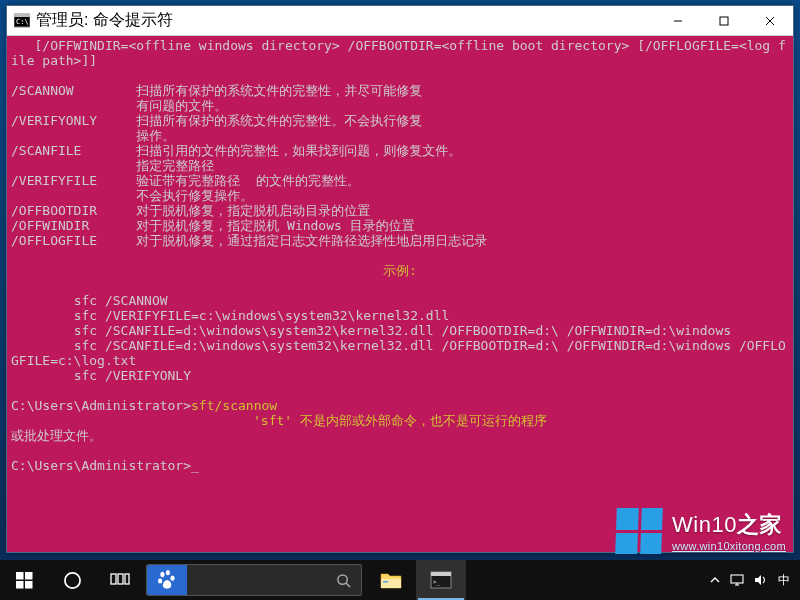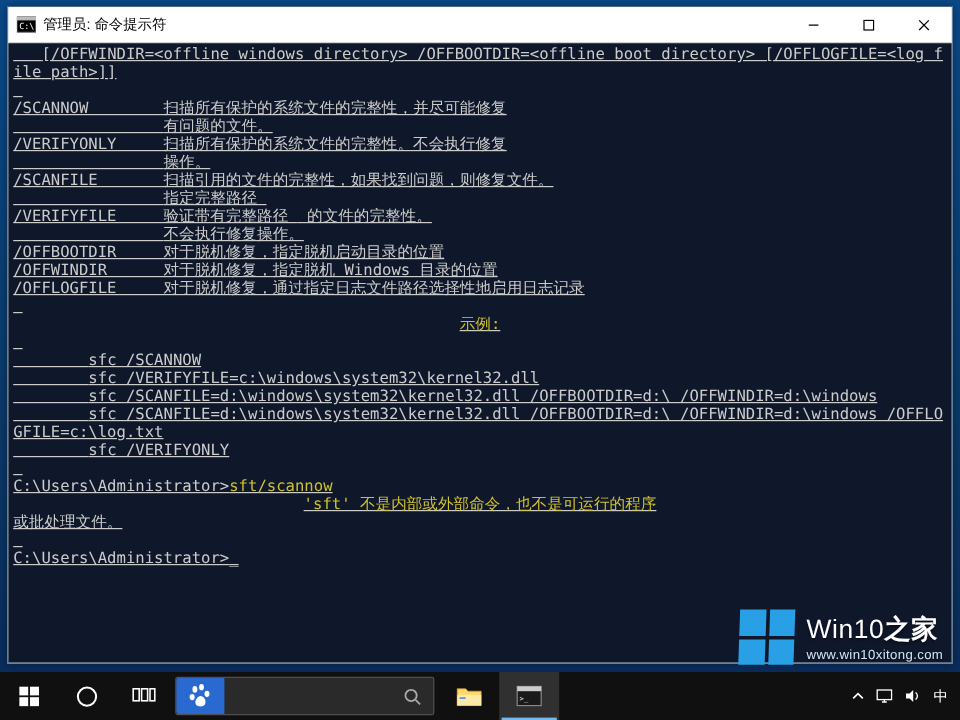--- a/index.html
+++ b/index.html
@@ -44,49 +44,48 @@
       margin-right: 6px;
       display: inline-flex;
       align-items: center;
       justify-content: center;
     }
     .titlebar-icon svg {
       width: 16px;
       height: 16px;
     }
     .titlebar-title {
-      font-size: 12px;
+      font-size: 16px;
       color: #000;
       flex: 0 0 auto;
     }
     .titlebar-spacer {
       flex: 1;
     }
     .titlebar-btn {
       width: 46px;
       height: 30px;
       display: flex;
       align-items: center;
       justify-content: center;
       font-size: 12px;
       color: #000;
     }
     .console {
       width: 100%;
       height: calc(100% - 30px);
-      background: #0f172a;
+      background: #be185d;
       color: #cccccc;
       font-family: "NSimSun","SimSun","Consolas",monospace;
       font-size: 13px;
       line-height: 15px;
       padding: 2px 4px 4px 4px;
       overflow: hidden;
       white-space: pre;
       letter-spacing: 0px;
-      text-decoration: underline;
     }
     .c-yellow {
       color: #d0c030;
       text-align: center;
     }
     .c-white {
       color: #cccccc;
     }
     .console-line {
       white-space: pre-wrap;
@@ -208,20 +207,21 @@
       font-weight: 500;
       letter-spacing: 0.5px;
     }
     .wm-text-top .zh {
       font-weight: 600;
     }
     .wm-text-bottom {
       font-size: 11px;
       color: #d0e8f8;
       letter-spacing: 0.3px;
+      text-decoration: underline;
     }
   </style>
 </head>
 <body>
 
 <div class="desktop">
 
   <div class="window">
     <div class="titlebar">
       <span class="titlebar-icon">

